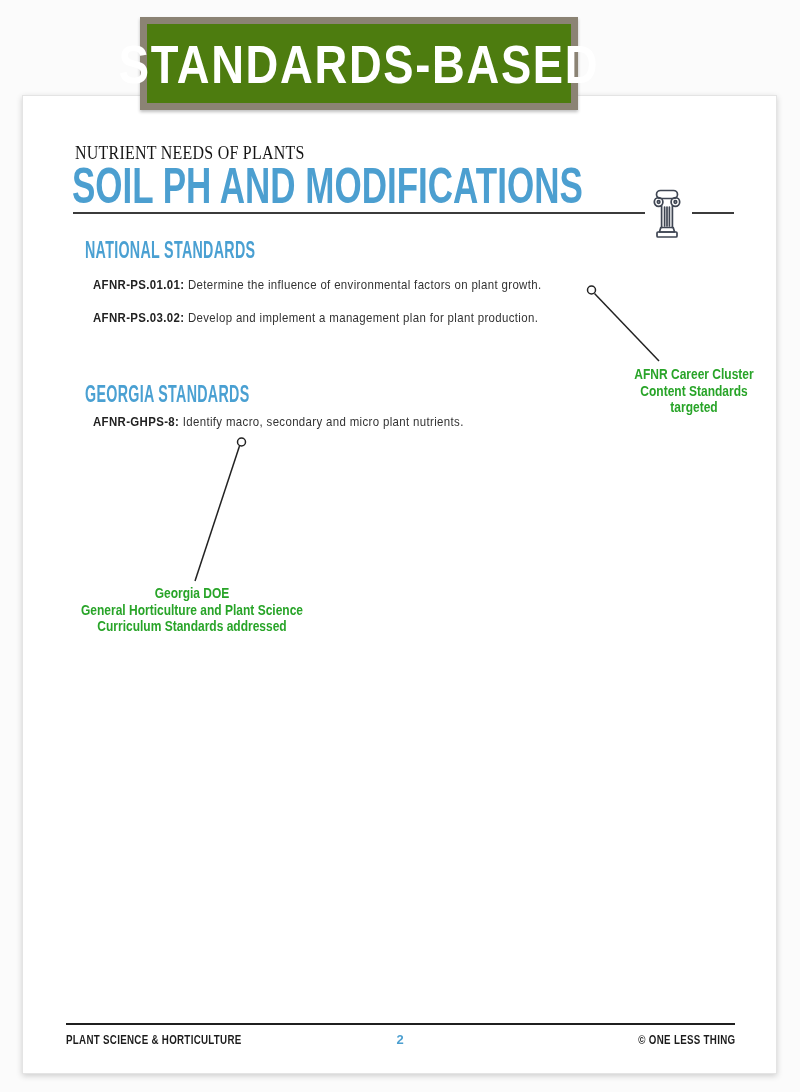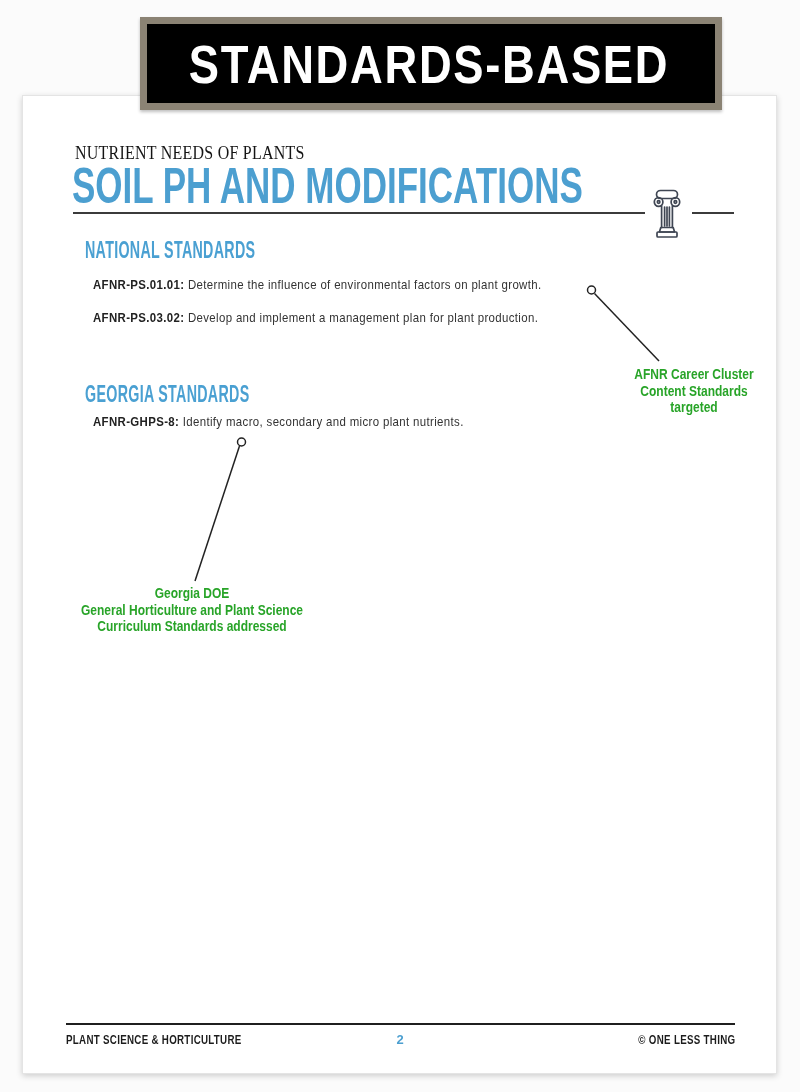--- a/index.html
+++ b/index.html
@@ -9,24 +9,24 @@
     font-family:"Liberation Sans",sans-serif;
     position:relative;
     overflow:hidden;
   }
   .page-sheet{
     position:absolute;left:22px;top:95px;width:753px;height:977px;
     background:#ffffff;border:1px solid #e4e4e4;
     box-shadow:0 2px 6px rgba(0,0,0,0.18);
   }
   .banner{
-    position:absolute;left:140px;top:17px;width:582px;height:93px;
+    position:absolute;left:140px;top:17px;width:438px;height:93px;
     box-sizing:border-box;
-    background:#000000;border:7px solid #8B8374;
-    display:flex;align-items:center;justify-content:flex-end;
+    background:#4d7c0f;border:7px solid #8B8374;
+    display:flex;align-items:center;justify-content:center;
     box-shadow:0 2px 3px rgba(0,0,0,0.25);
   }
   .banner-label{
     font-weight:bold;font-size:54px;color:#ffffff;
     letter-spacing:2px;white-space:nowrap;
     transform:scaleX(0.84);transform-origin:center center;
   }
   .kicker{
     position:absolute;left:75px;top:142px;
     font-family:"Liberation Serif",serif;

